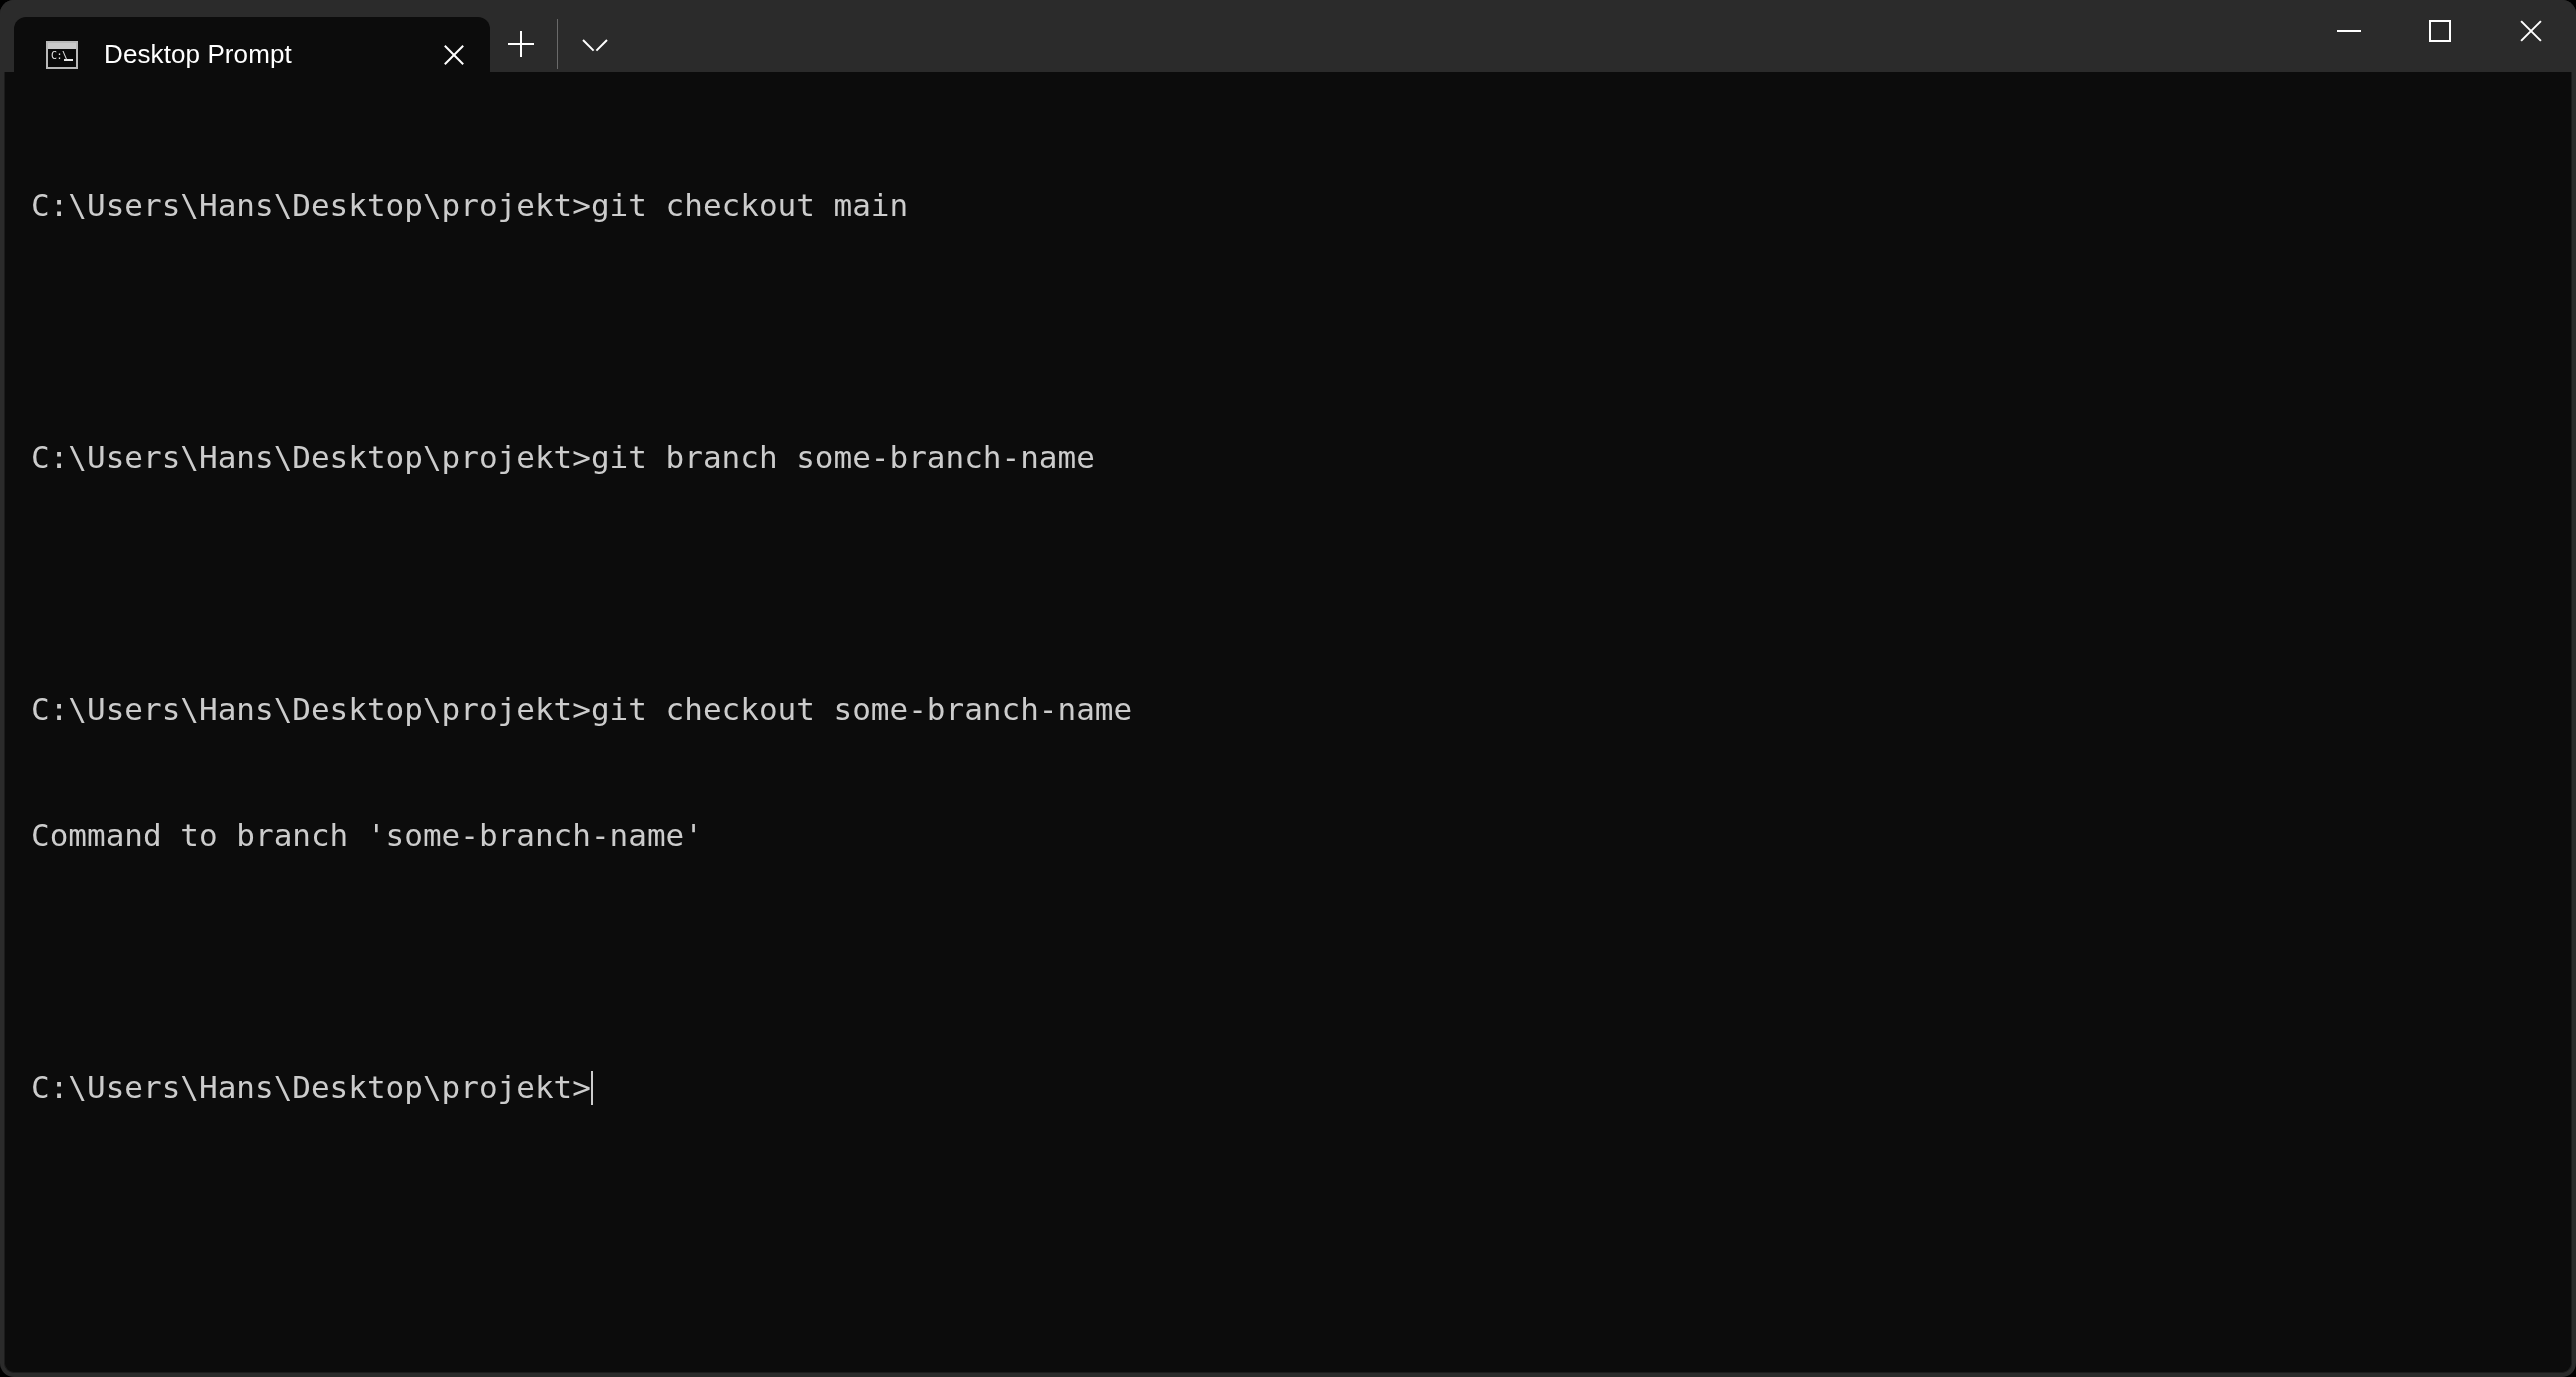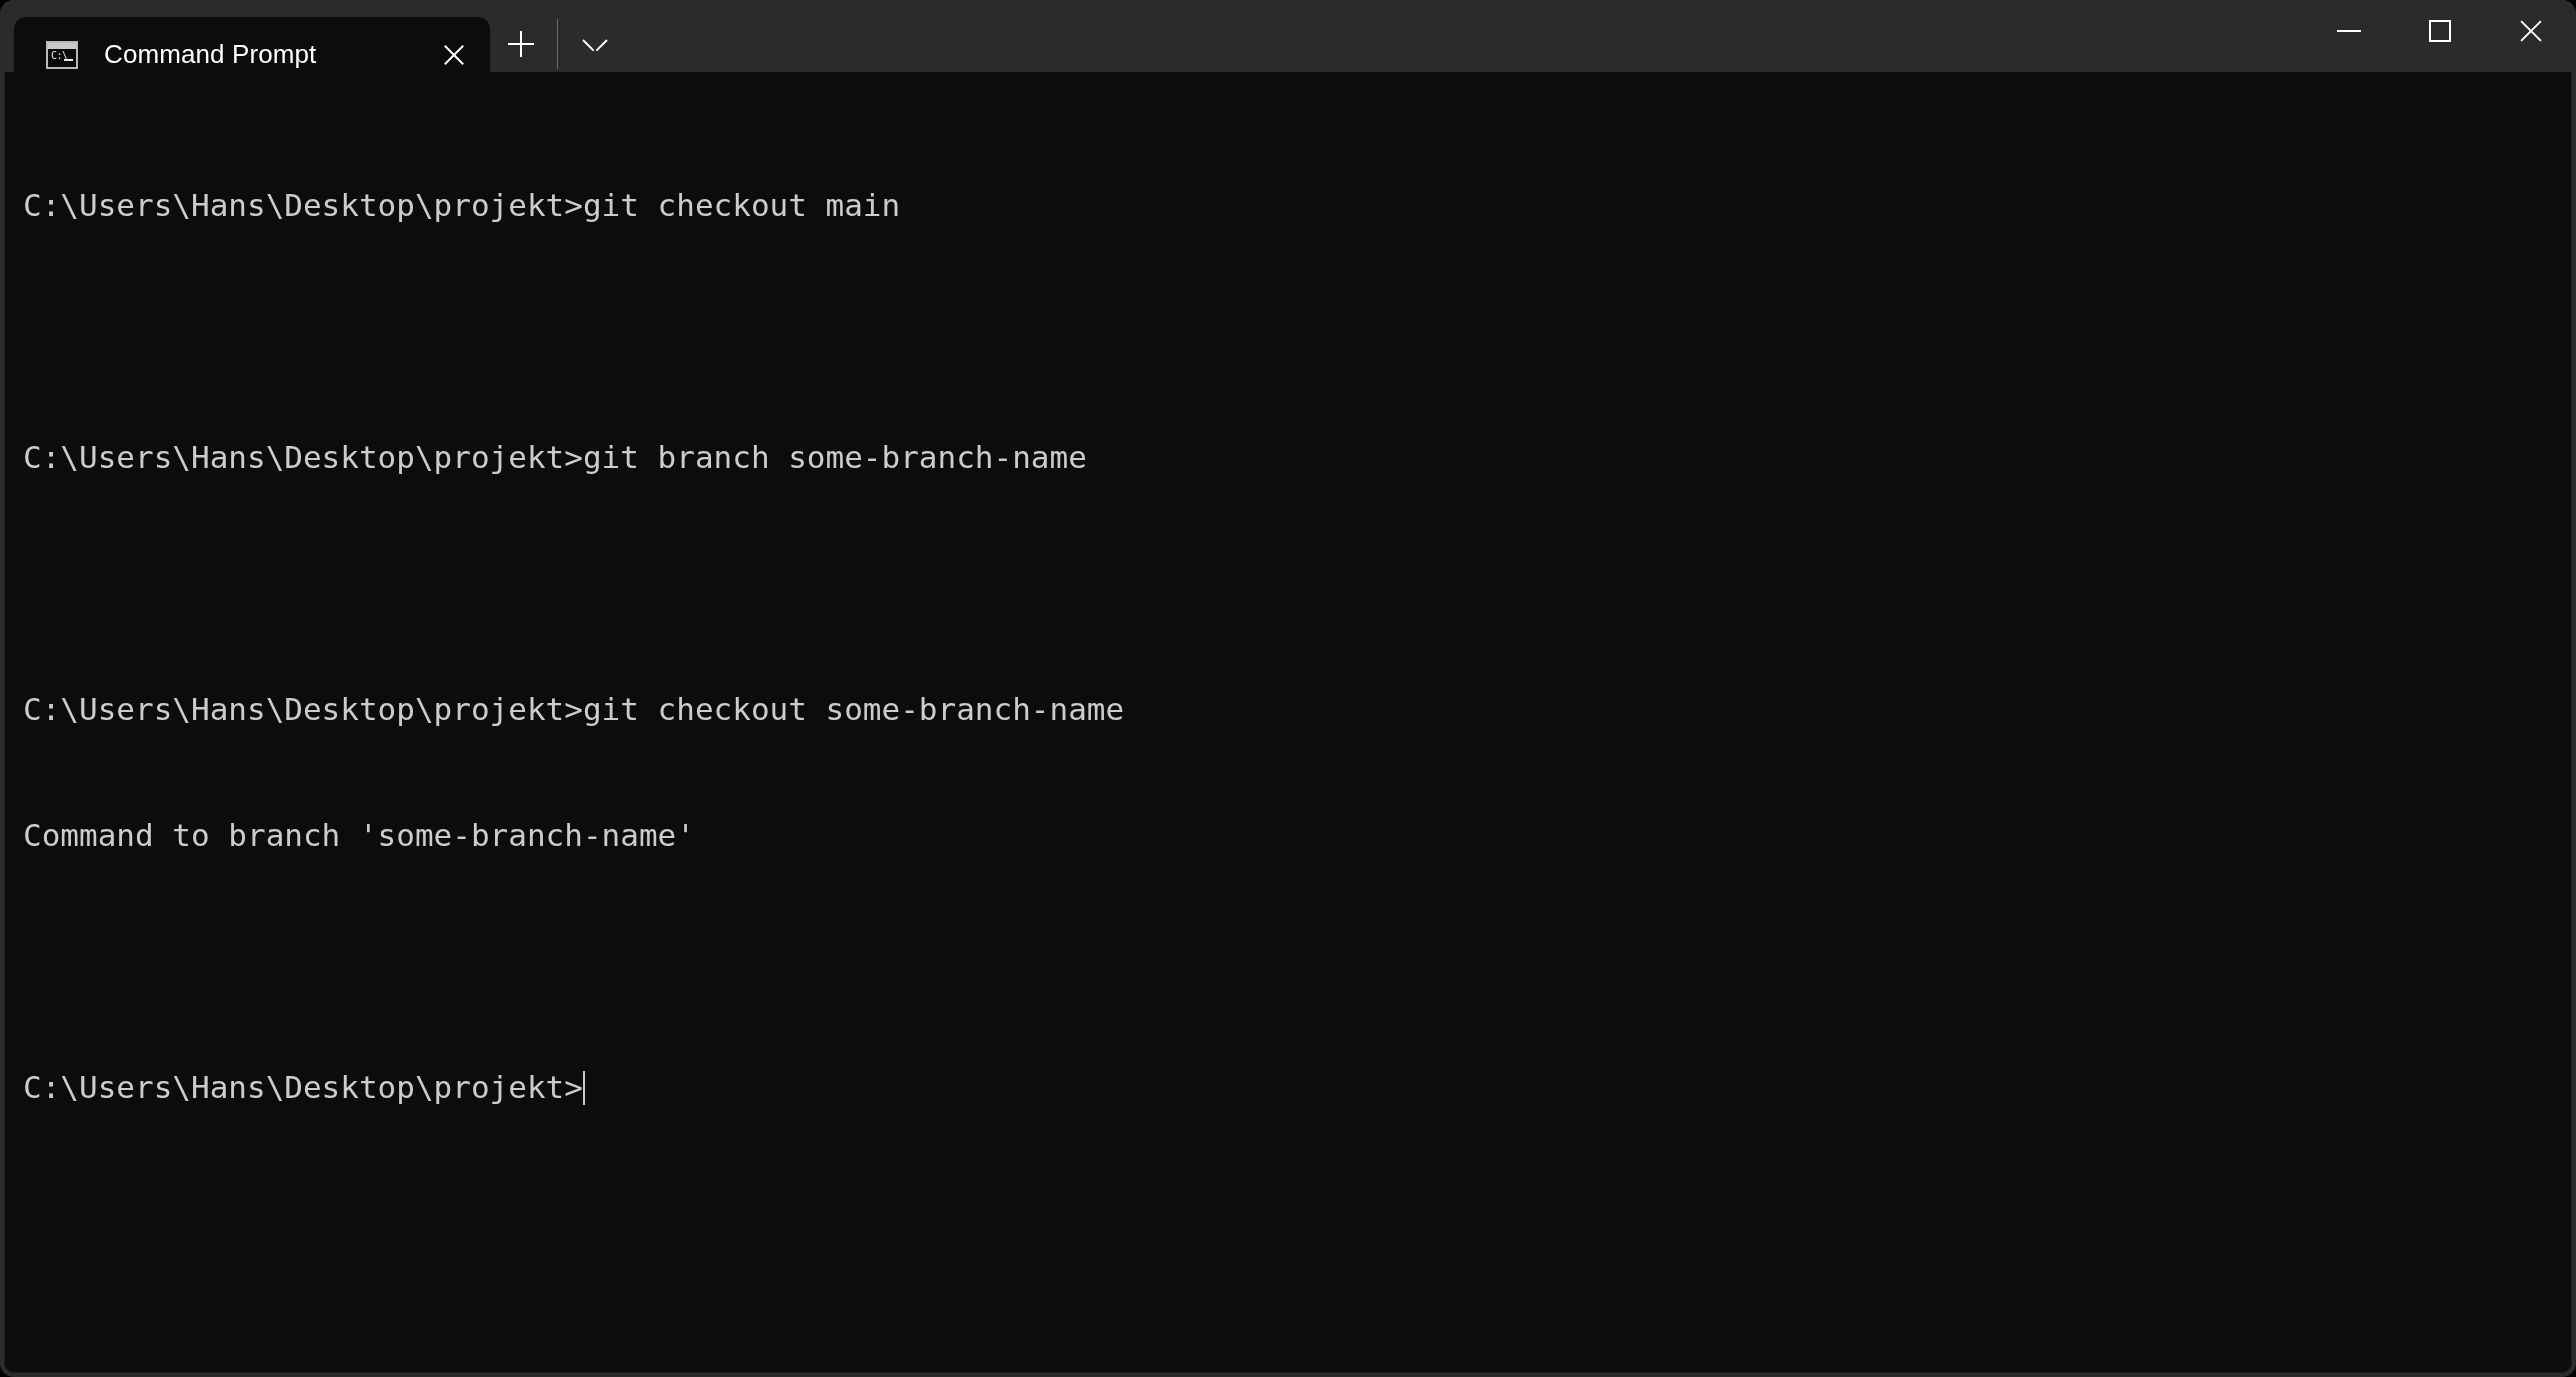--- a/index.html
+++ b/index.html
@@ -261,20 +261,21 @@
     font-size: 31px;
     line-height: 42px;
     color: #cccccc;
     white-space: pre;
     letter-spacing: 0px;
   }
 
   .line {
     height: 42px;
     white-space: pre;
+    margin-left: 8px;
   }
   .line.blank { }
 
   #cursor {
     display: inline-block;
     width: 2px;
     height: 34px;
     background: #cccccc;
     vertical-align: -7px;
   }
@@ -287,21 +288,21 @@
   <div id="titlebar">
 
     <div id="tabstrip">
       <div class="tab">
         <div class="tab-icon">
           <div class="frame"></div>
           <div class="titlestrip"></div>
           <div class="prompt-glyph">C:\</div>
           <div class="caret"></div>
         </div>
-        <div class="tab-title">Command Prompt</div>
+        <div class="tab-title">Desktop Prompt</div>
         <div class="tab-close">
           <div class="glyph-x"></div>
         </div>
       </div>
     </div>
 
     <div id="tabactions">
       <div class="tabaction-btn">
         <div class="glyph-plus"></div>
       </div>

